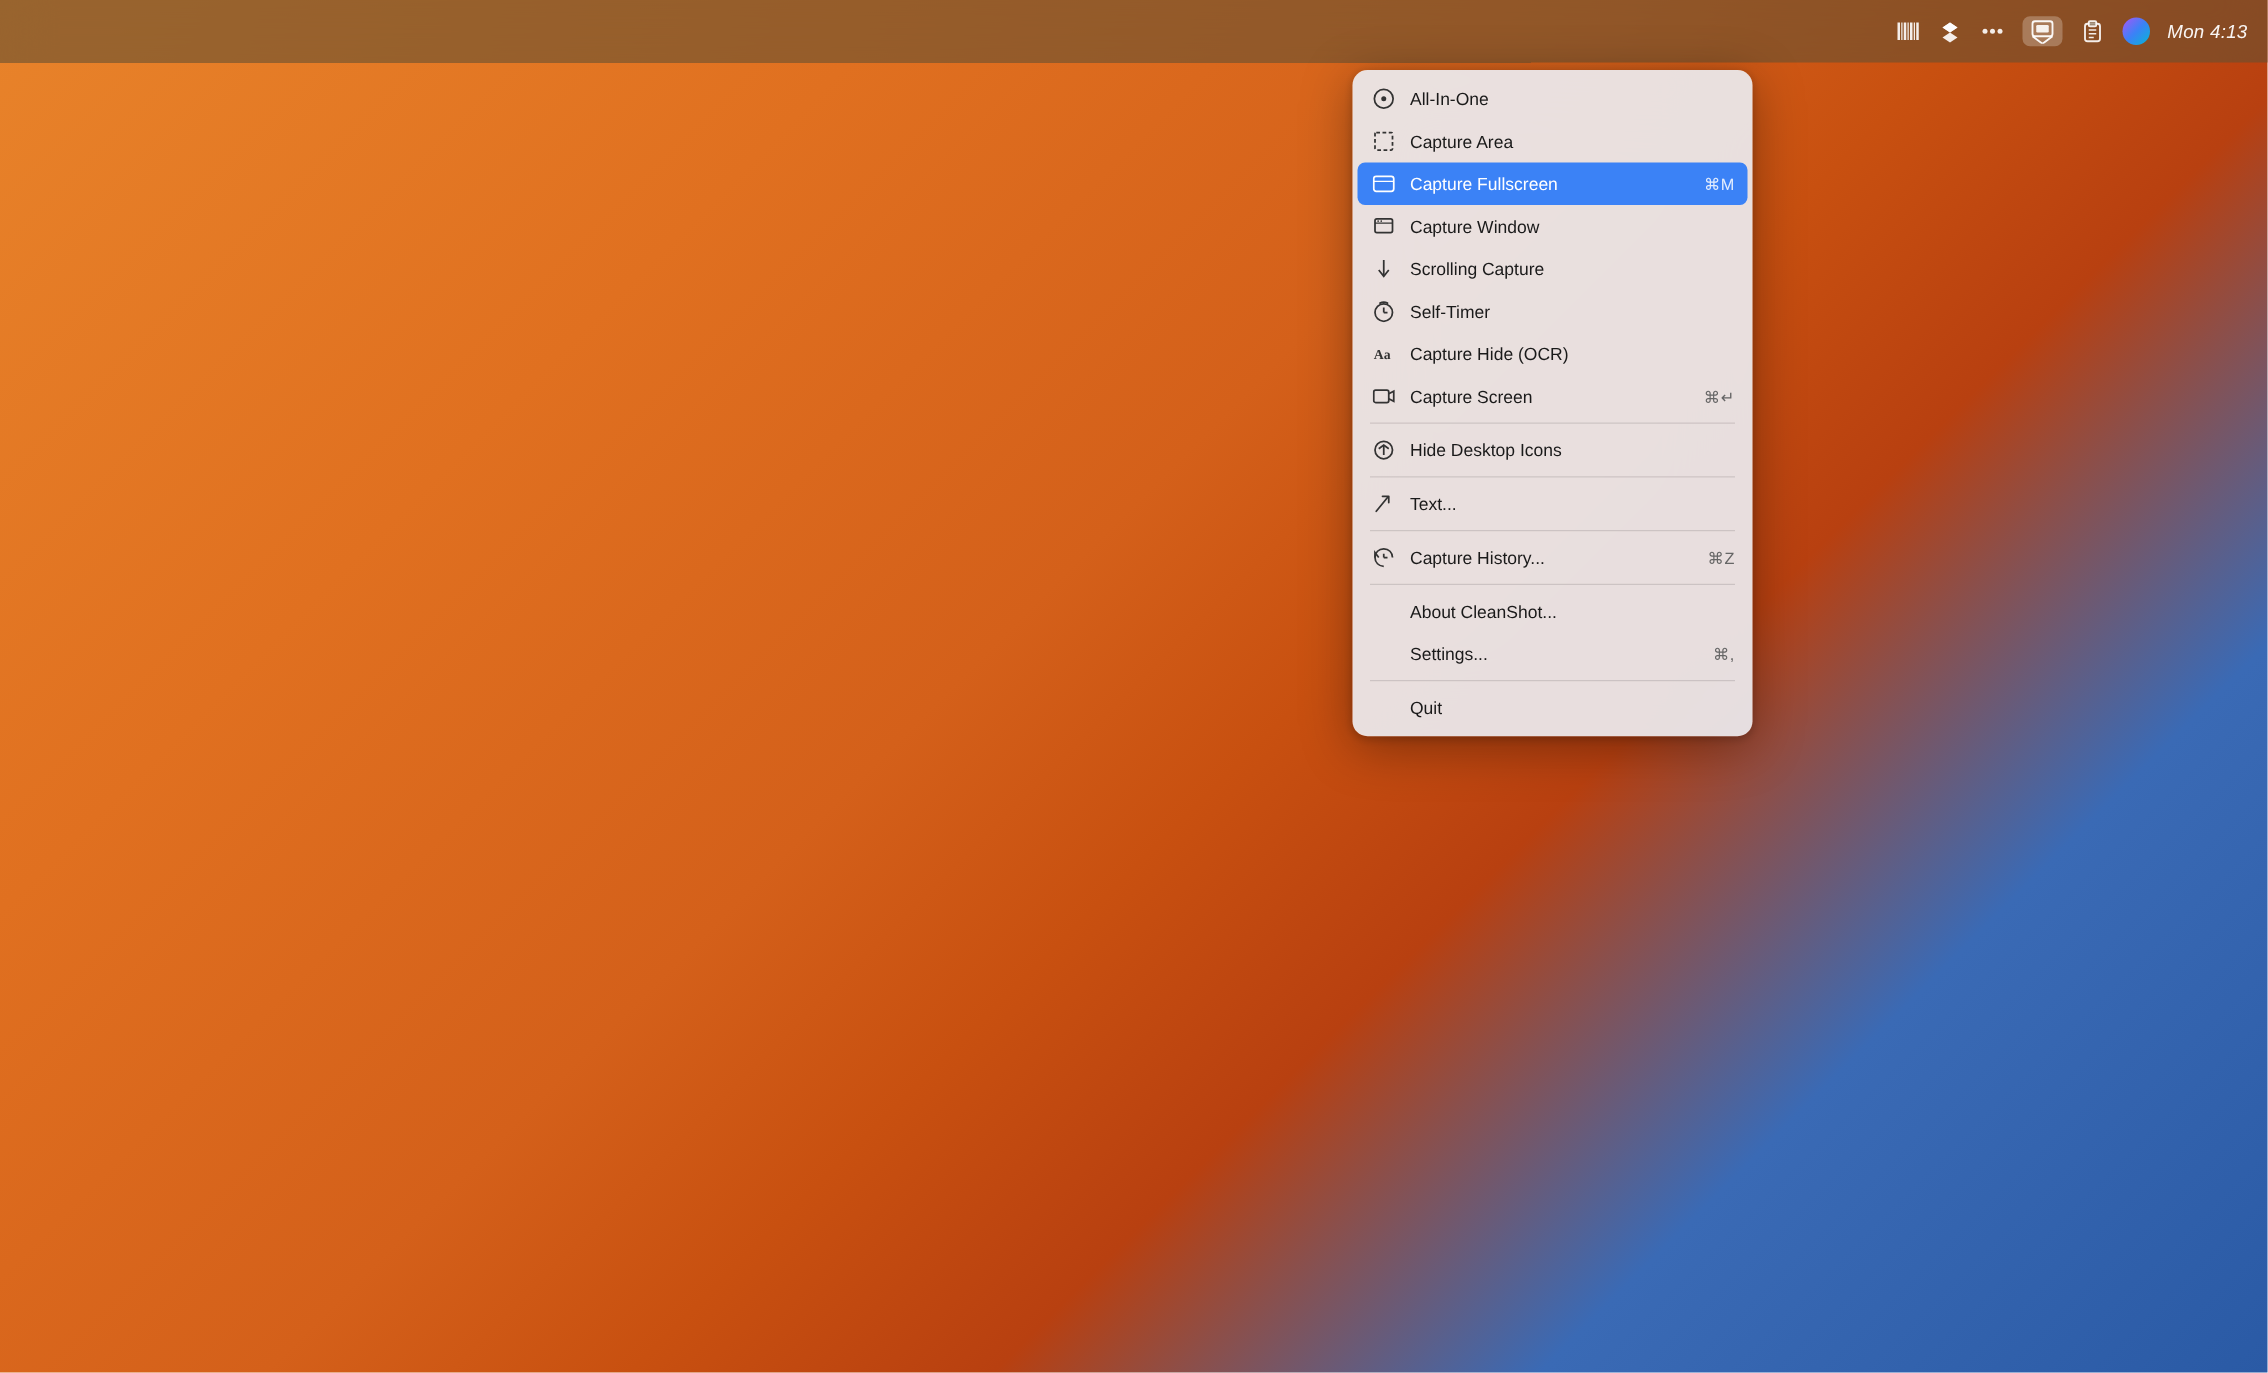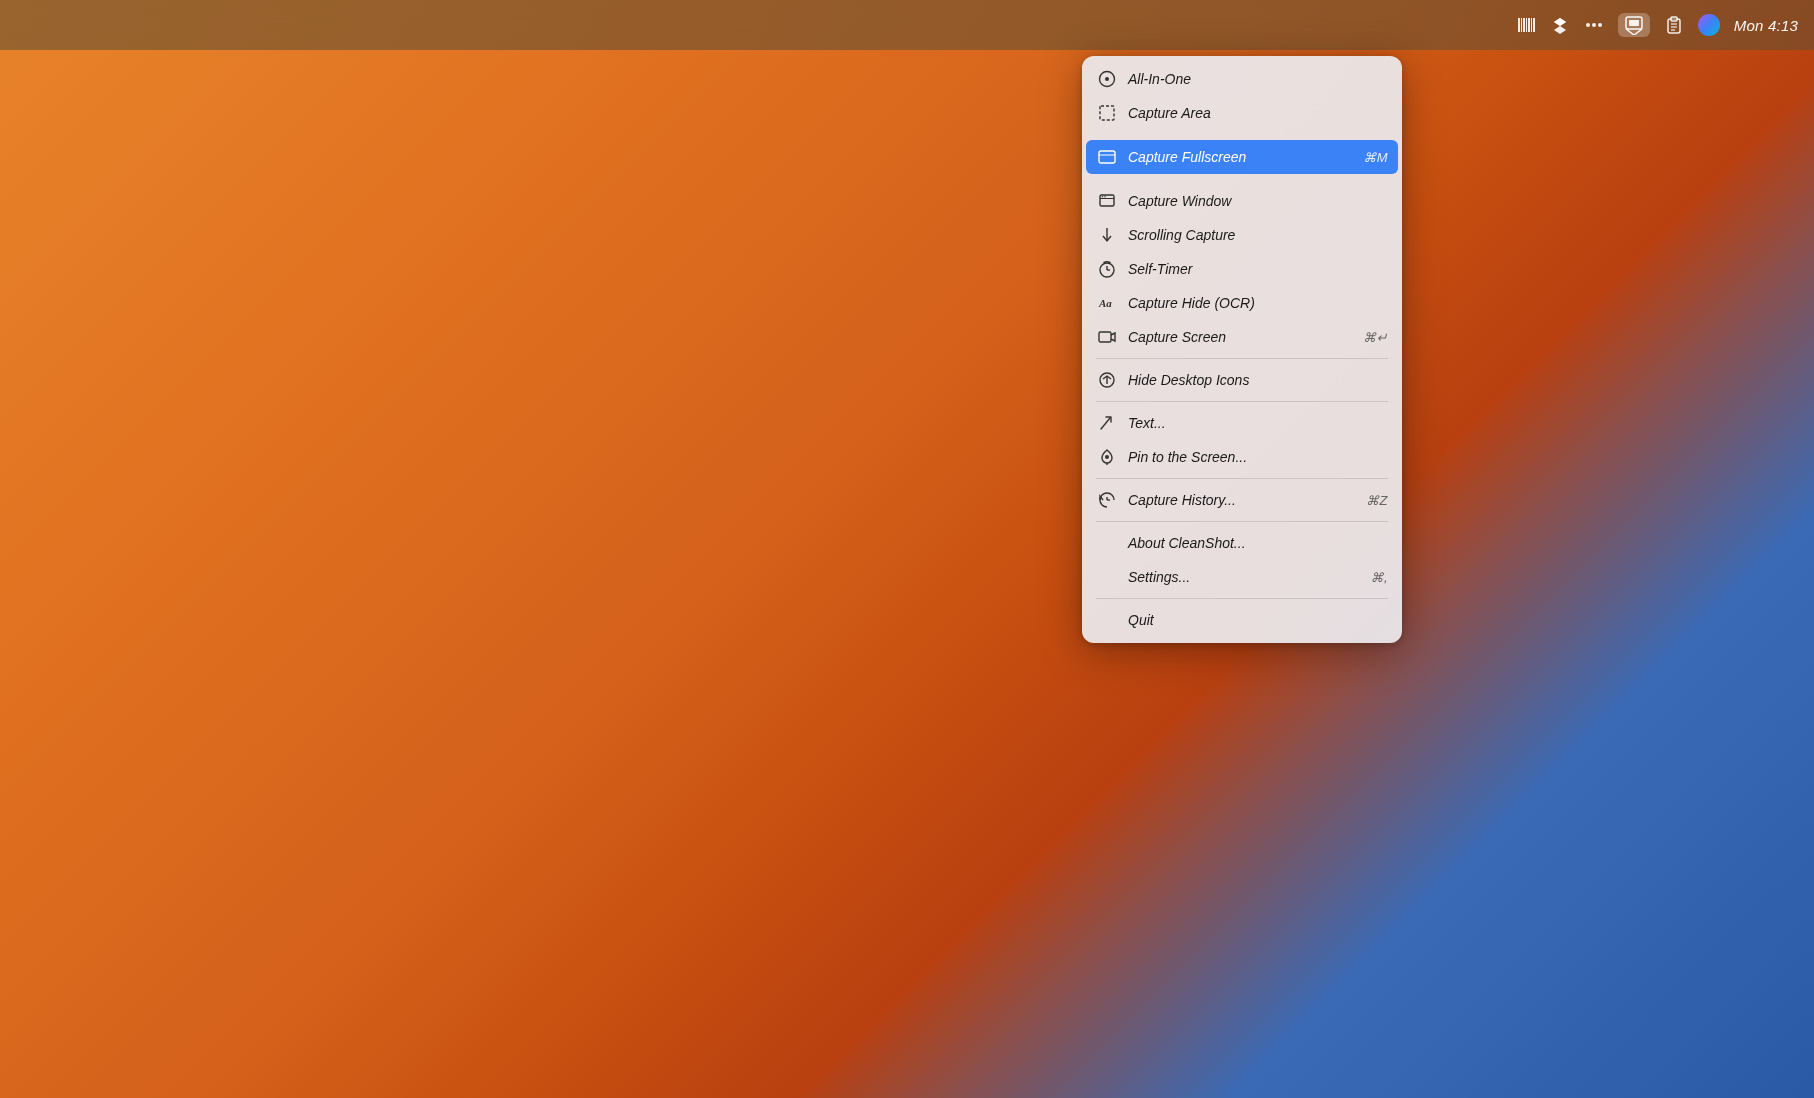--- a/index.html
+++ b/index.html
@@ -71,37 +71,36 @@
       top: 56px;
       left: 1082px;
       width: 320px;
       background: rgba(235, 235, 240, 0.92);
       backdrop-filter: blur(30px);
       -webkit-backdrop-filter: blur(30px);
       border-radius: 12px;
       box-shadow: 0 8px 40px rgba(0,0,0,0.35), 0 2px 8px rgba(0,0,0,0.2);
       padding: 6px 0;
       z-index: 200;
-      font-style: italic;
     }
 
     .menu-item {
       display: flex;
       align-items: center;
       padding: 7px 14px;
       cursor: pointer;
       position: relative;
       gap: 10px;
       min-height: 34px;
     }
 
     .menu-item.active {
       background: #3b82f6;
       border-radius: 6px;
-      margin: 10px 4px;
+      margin: 0 4px;
       padding: 7px 10px;
     }
 
     .menu-item.active .menu-label {
       color: white;
     }
 
     .menu-item.active .menu-icon {
       color: white;
     }
@@ -320,30 +319,20 @@
   <div class="menu-item">
     <div class="menu-icon">
       <svg class="icon-svg" viewBox="0 0 18 18" fill="none">
         <path d="M3 15 L12 4" stroke="#333" stroke-width="1.4" stroke-linecap="round"></path>
         <path d="M8 3 L13 3 L13 8" stroke="#333" stroke-width="1.4" fill="none" stroke-linecap="round" stroke-linejoin="round"></path>
       </svg>
     </div>
     <span class="menu-label">Text...</span>
   </div>
 
-  <div class="menu-item">
-    <div class="menu-icon">
-      <svg class="icon-svg" viewBox="0 0 18 18" fill="none">
-        <path d="M9 2 C9 2 14 6 14 10 C14 13 11.5 15 9 15 C6.5 15 4 13 4 10 C4 6 9 2 9 2Z" stroke="#333" stroke-width="1.4" fill="none"></path>
-        <line x1="9" y1="15" x2="9" y2="17" stroke="#333" stroke-width="1.4"></line>
-        <circle cx="9" cy="9" r="2" fill="#333"></circle>
-      </svg>
-    </div>
-    <span class="menu-label">Pin to the Screen...</span>
-  </div>
 
   <div class="menu-separator"></div>
 
   <div class="menu-item">
     <div class="menu-icon">
       <svg class="icon-svg" viewBox="0 0 18 18" fill="none">
         <path d="M9 16 C5 16 2 13 2 9 C2 5 5 2 9 2 C13 2 16 5 16 9" stroke="#333" stroke-width="1.4" fill="none"></path>
         <polyline points="2,9 2,5 5,9" stroke="#333" stroke-width="1.4" fill="none"></polyline>
         <line x1="9" y1="6" x2="9" y2="9" stroke="#333" stroke-width="1.4"></line>
         <line x1="9" y1="9" x2="12" y2="9" stroke="#333" stroke-width="1.4"></line>

